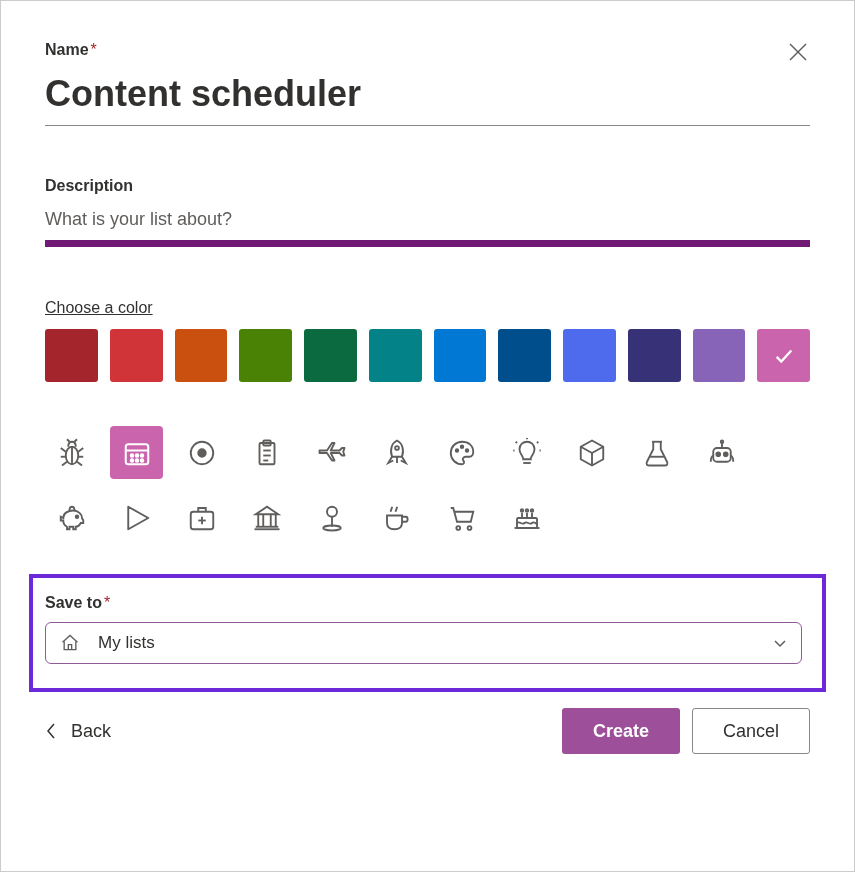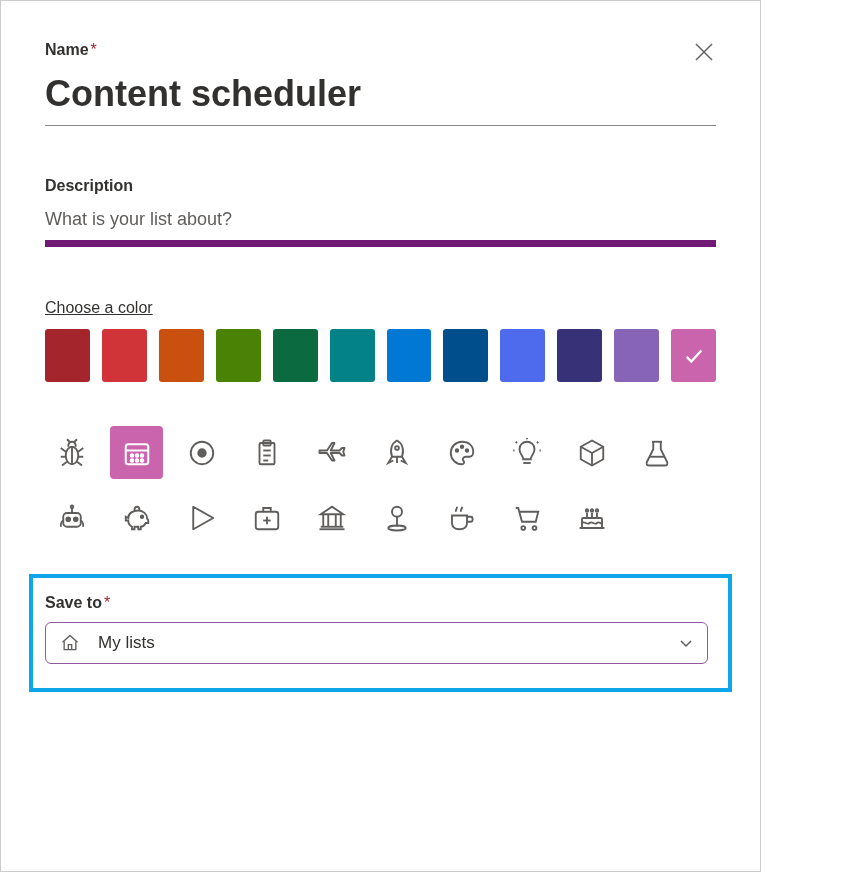--- a/index.html
+++ b/index.html
@@ -3,21 +3,21 @@
 <meta charset="utf-8">
 <style>
   * { box-sizing: border-box; }
   body {
     margin: 0;
     font-family: "Segoe UI", -apple-system, BlinkMacSystemFont, sans-serif;
     background: #fff;
     color: #323130;
   }
   .dialog {
-    width: 761px;
+    width: 855px;
     height: 872px;
     border: 1px solid #ccc;
     padding: 40px 44px 30px 44px;
     position: relative;
   }
   .close-btn {
     position: absolute;
     top: 35px;
     right: 40px;
     width: 32px;
@@ -97,21 +97,21 @@
     align-items: center;
     justify-content: center;
     cursor: pointer;
     color: #605e5c;
   }
   .icon-cell.selected {
     background: #ca64ad;
     color: #fff;
   }
   .highlight-box {
-    border: 4px solid #0ea5e9;
+    border: 4px solid #6d28d9;
     padding: 16px 20px 24px 12px;
     margin: 0 -16px 16px -16px;
   }
   .save-dropdown {
     border: 1px solid #8f5b9a;
     border-radius: 6px;
     padding: 10px 14px;
     display: flex;
     align-items: center;
     gap: 18px;
@@ -419,14 +419,25 @@
         </svg>
       <span style="font-size:17px;">My lists</span>
       <span class="chev">
         <svg width="14" height="14" viewBox="0 0 14 14" fill="none" stroke="currentColor" stroke-width="1.5">
             <polyline points="2,5 7,10 12,5"></polyline>
           </svg>
       </span>
     </div>
   </div>
 
+  <div class="footer">
+    <div class="back-link">
+      <svg width="12" height="18" viewBox="0 0 12 18" fill="none" stroke="#323130" stroke-width="1.5">
+          <polyline points="9,2 3,9 9,16"></polyline>
+        </svg>
+      <span>Back</span>
+    </div>
+    <div class="spacer"></div>
+    <button class="btn btn-primary">Create</button>
+    <button class="btn btn-secondary">Cancel</button>
+  </div>
 
 </div>
 
 </body></html>

